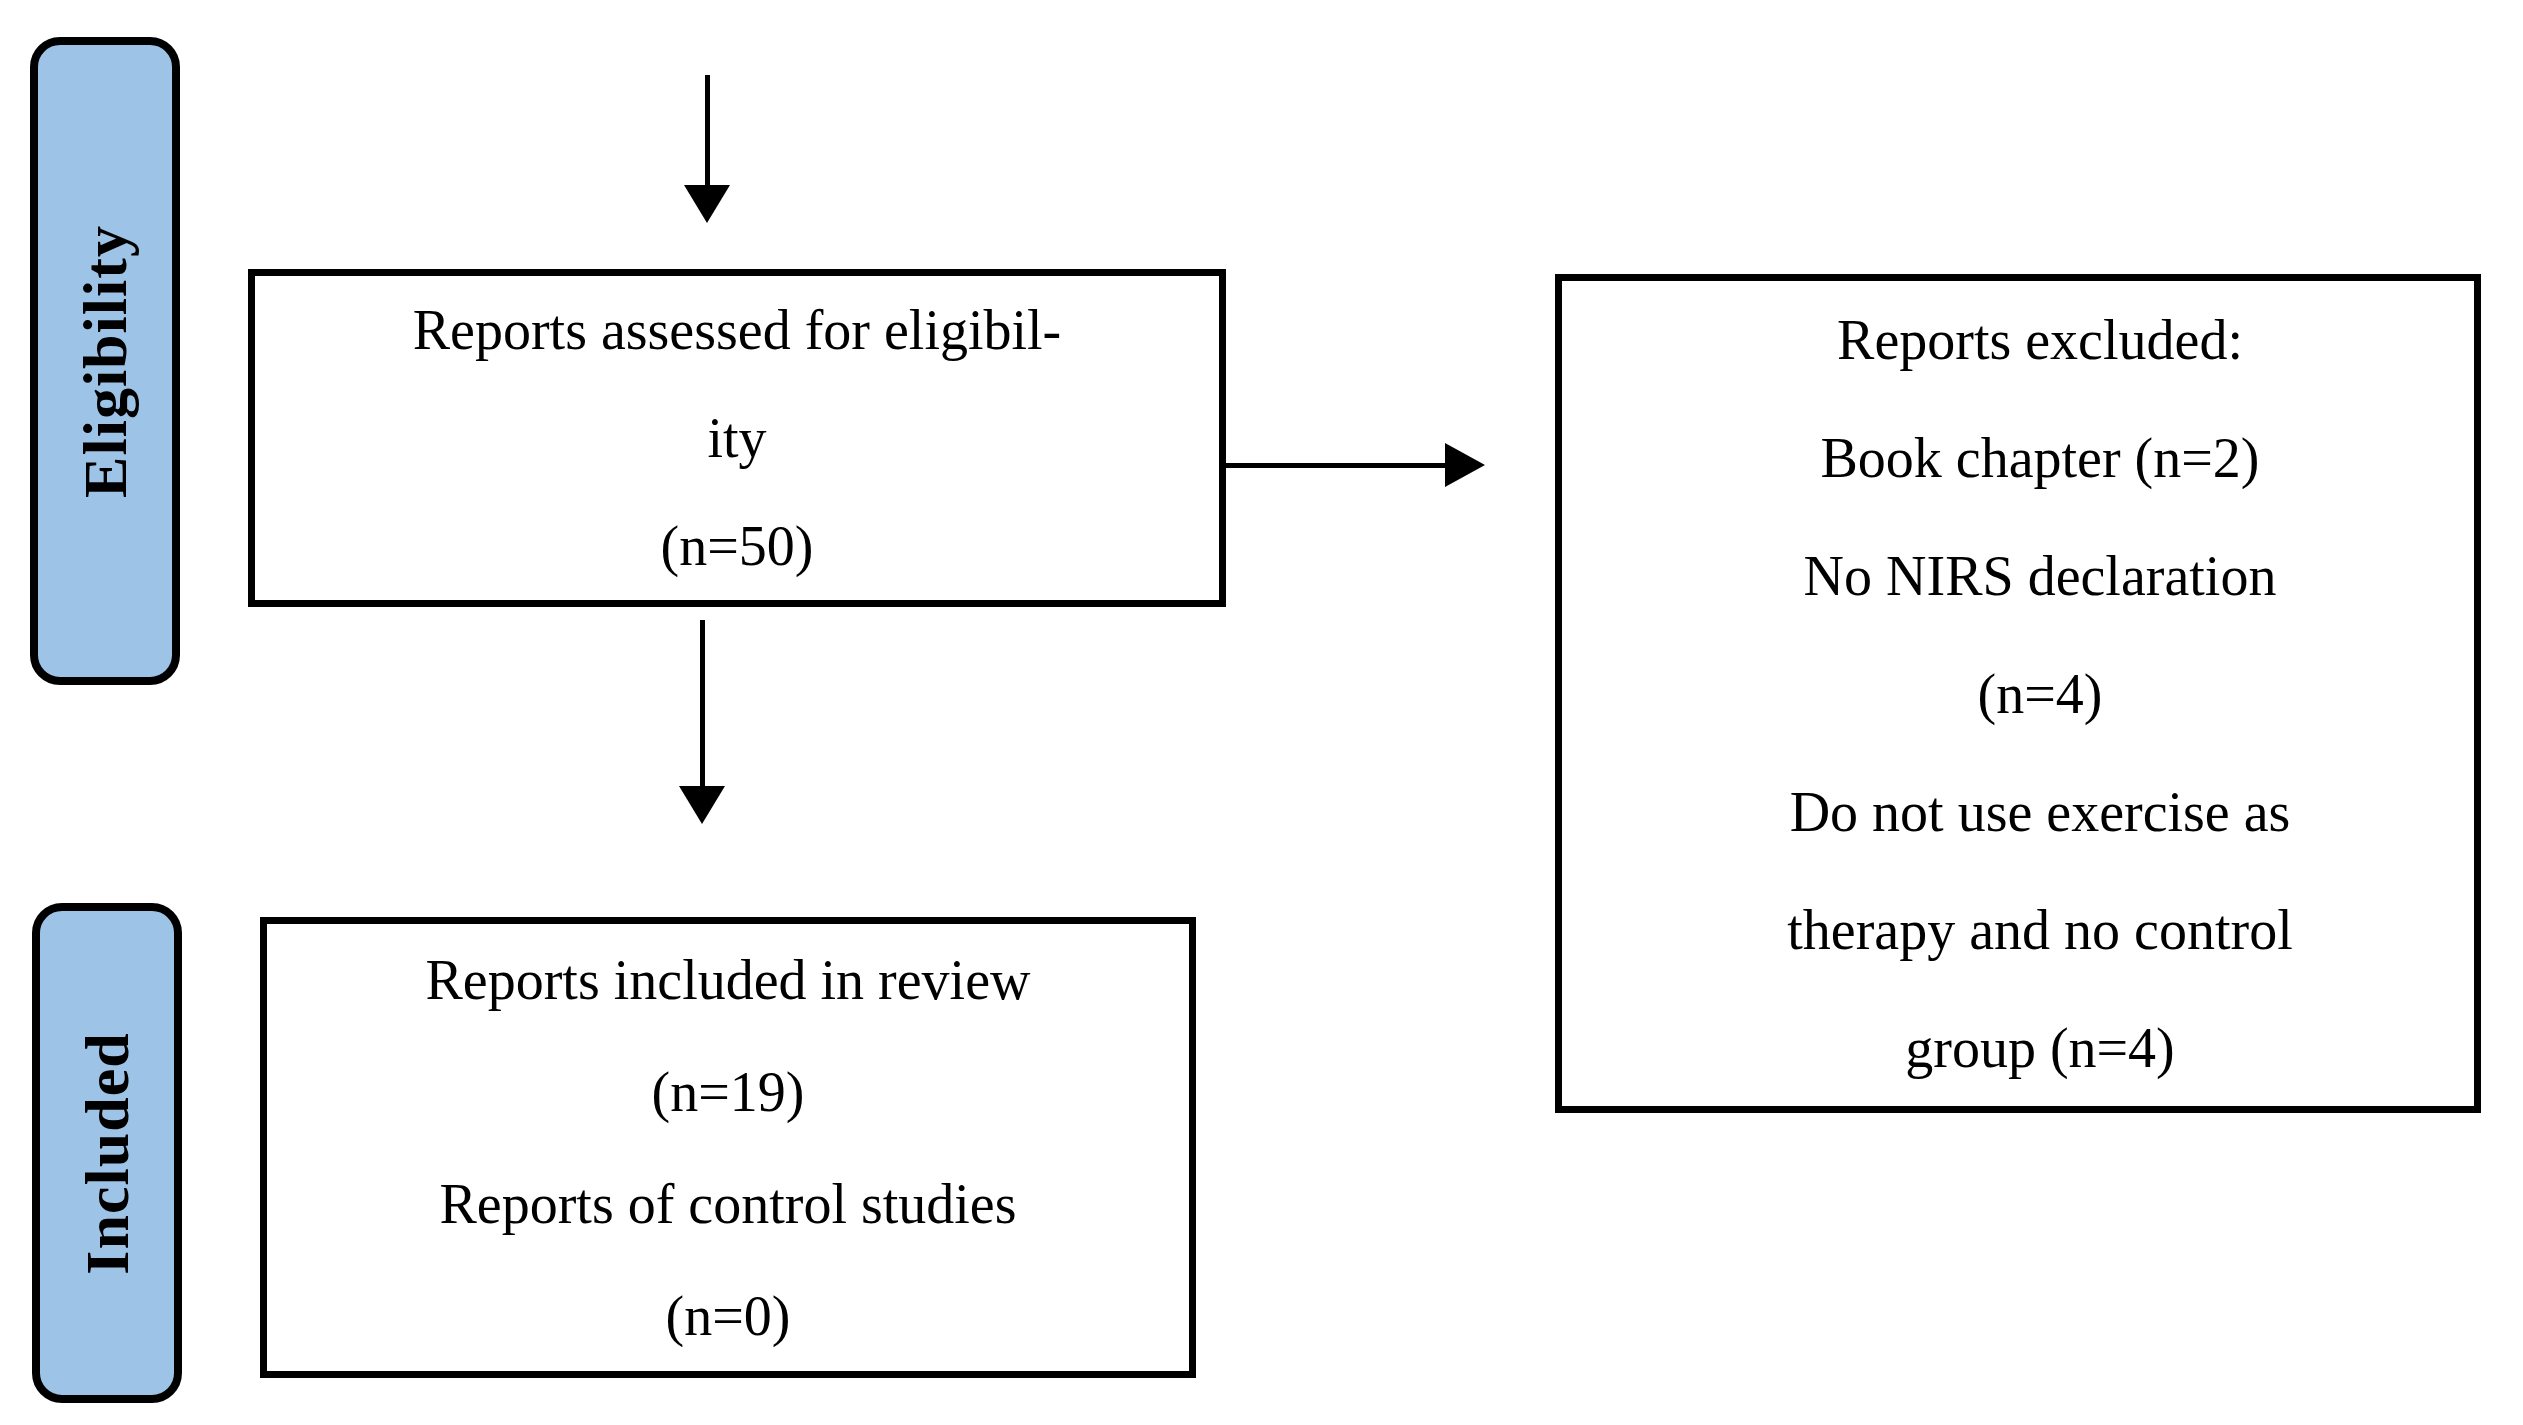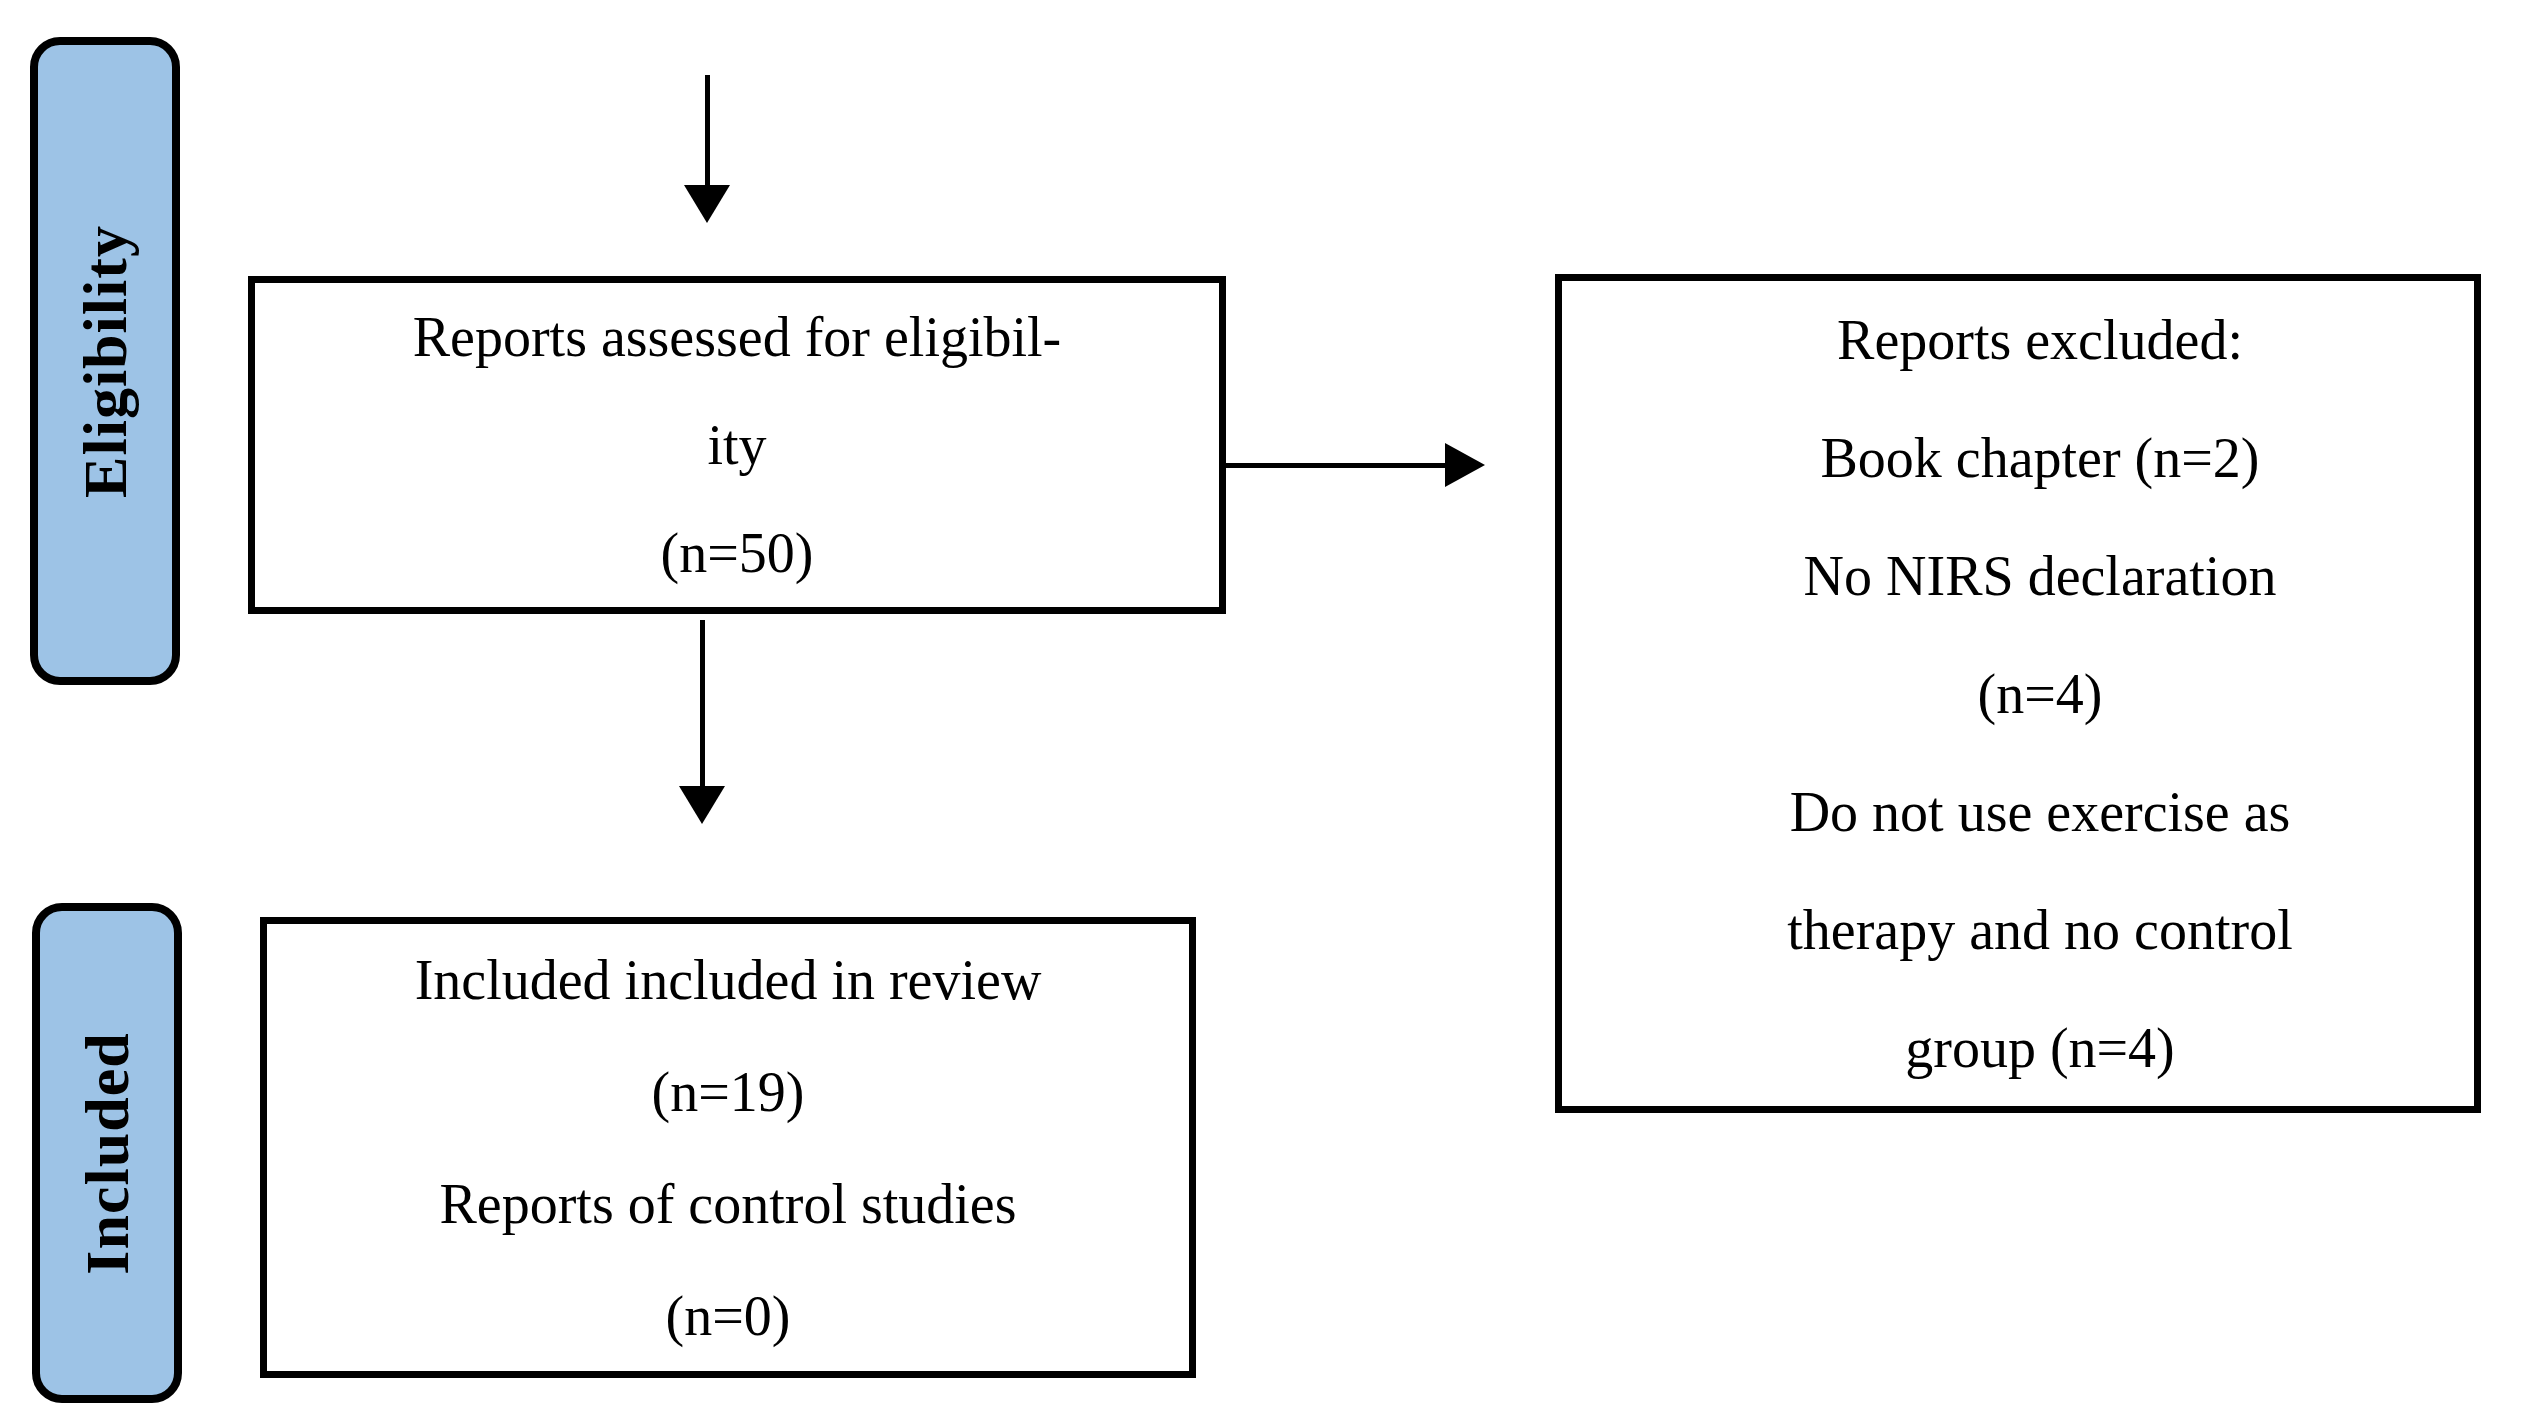--- a/index.html
+++ b/index.html
@@ -47,21 +47,21 @@
     display: flex;
     flex-direction: column;
     justify-content: center;
     text-align: center;
     color: #000000;
   }
   .flow-box .box-line {
     font-size: 56px;
     white-space: nowrap;
   }
-  #box-assessed { left: 248px;  top: 276px; width: 978px; height: 338px; }
+  #box-assessed { left: 248px;  top: 269px; width: 978px; height: 338px; }
   #box-assessed .box-line { line-height: 108px; }
 
   #box-included { left: 260px;  top: 917px; width: 936px; height: 461px; }
   #box-included .box-line { line-height: 112px; }
 
   #box-excluded { left: 1555px; top: 274px; width: 926px; height: 839px; }
   #box-excluded .box-line { line-height: 118px; padding-left: 44px; }
 
   
   .arrow-shaft-v {
@@ -130,19 +130,19 @@
     <div class="box-line">(n=4)</div>
     <div class="box-line">Do not use exercise as</div>
     <div class="box-line">therapy and no control</div>
     <div class="box-line">group (n=4)</div>
   </div>
 
   <div class="arrow-shaft-v" id="arrow-middle-shaft"></div>
   <div class="arrow-head-down" id="arrow-middle-head"></div>
 
   <div class="flow-box" id="box-included">
-    <div class="box-line">Included included in review</div>
+    <div class="box-line">Reports included in review</div>
     <div class="box-line">(n=19)</div>
     <div class="box-line">Reports of control studies</div>
     <div class="box-line">(n=0)</div>
   </div>
 
 </div>
 
 </body></html>

